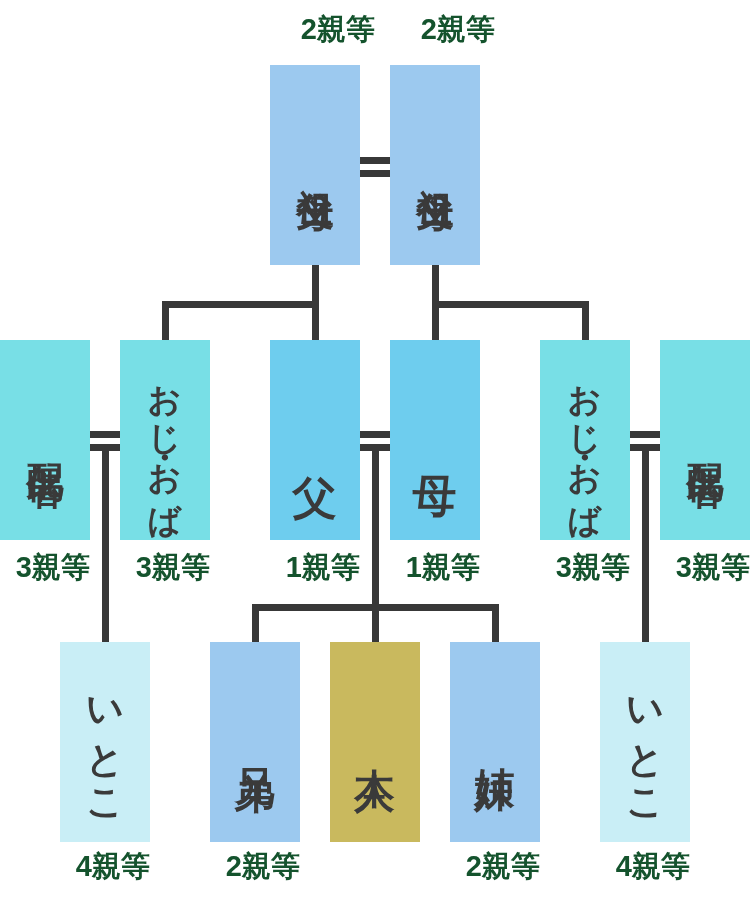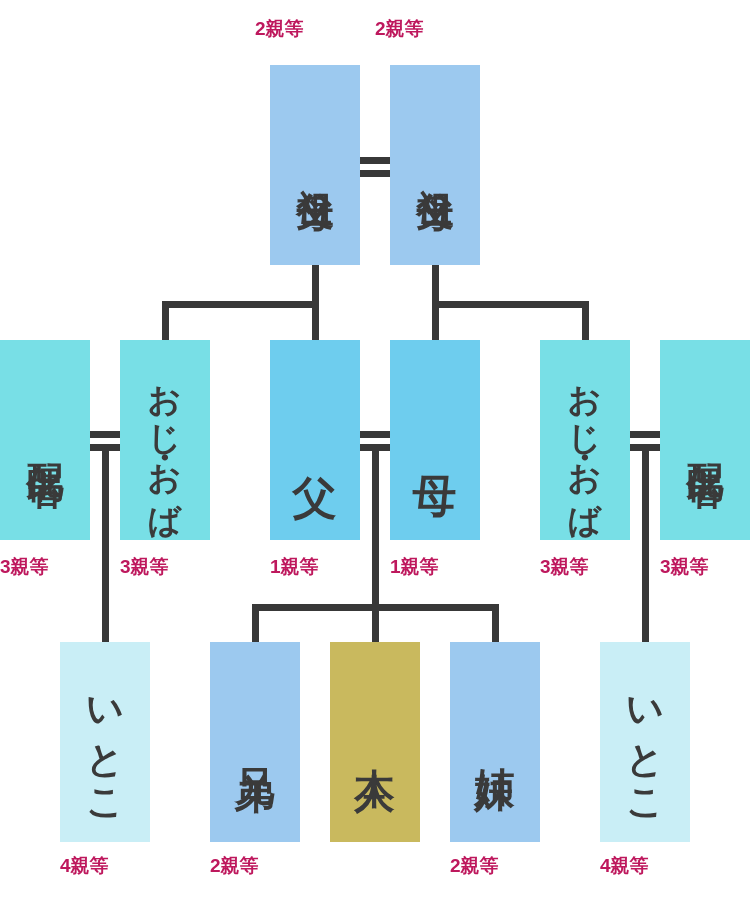--- a/index.html
+++ b/index.html
@@ -29,24 +29,24 @@
     line-height: 1;
   }
   .t1 { font-size: 44px; letter-spacing: 0; }
   .t2 { font-size: 40px; letter-spacing: 6px; }
   .t3 { font-size: 37px; letter-spacing: 4px; }
   .t5 { font-size: 33px; letter-spacing: 1px; }
   
   .deg {
     position: absolute;
     width: 90px;
-    text-align: left;
-    font-size: 19px;
+    text-align: right;
+    font-size: 29px;
     font-weight: 600;
-    color: #be185d;
+    color: #14532d;
     line-height: 34px;
     white-space: nowrap;
   }
   .deg.top { width: 120px; }
   
   .ln { position: absolute; background: #383838; }
   .dbl {
     position: absolute;
     height: 20px;
     width: 30px;

